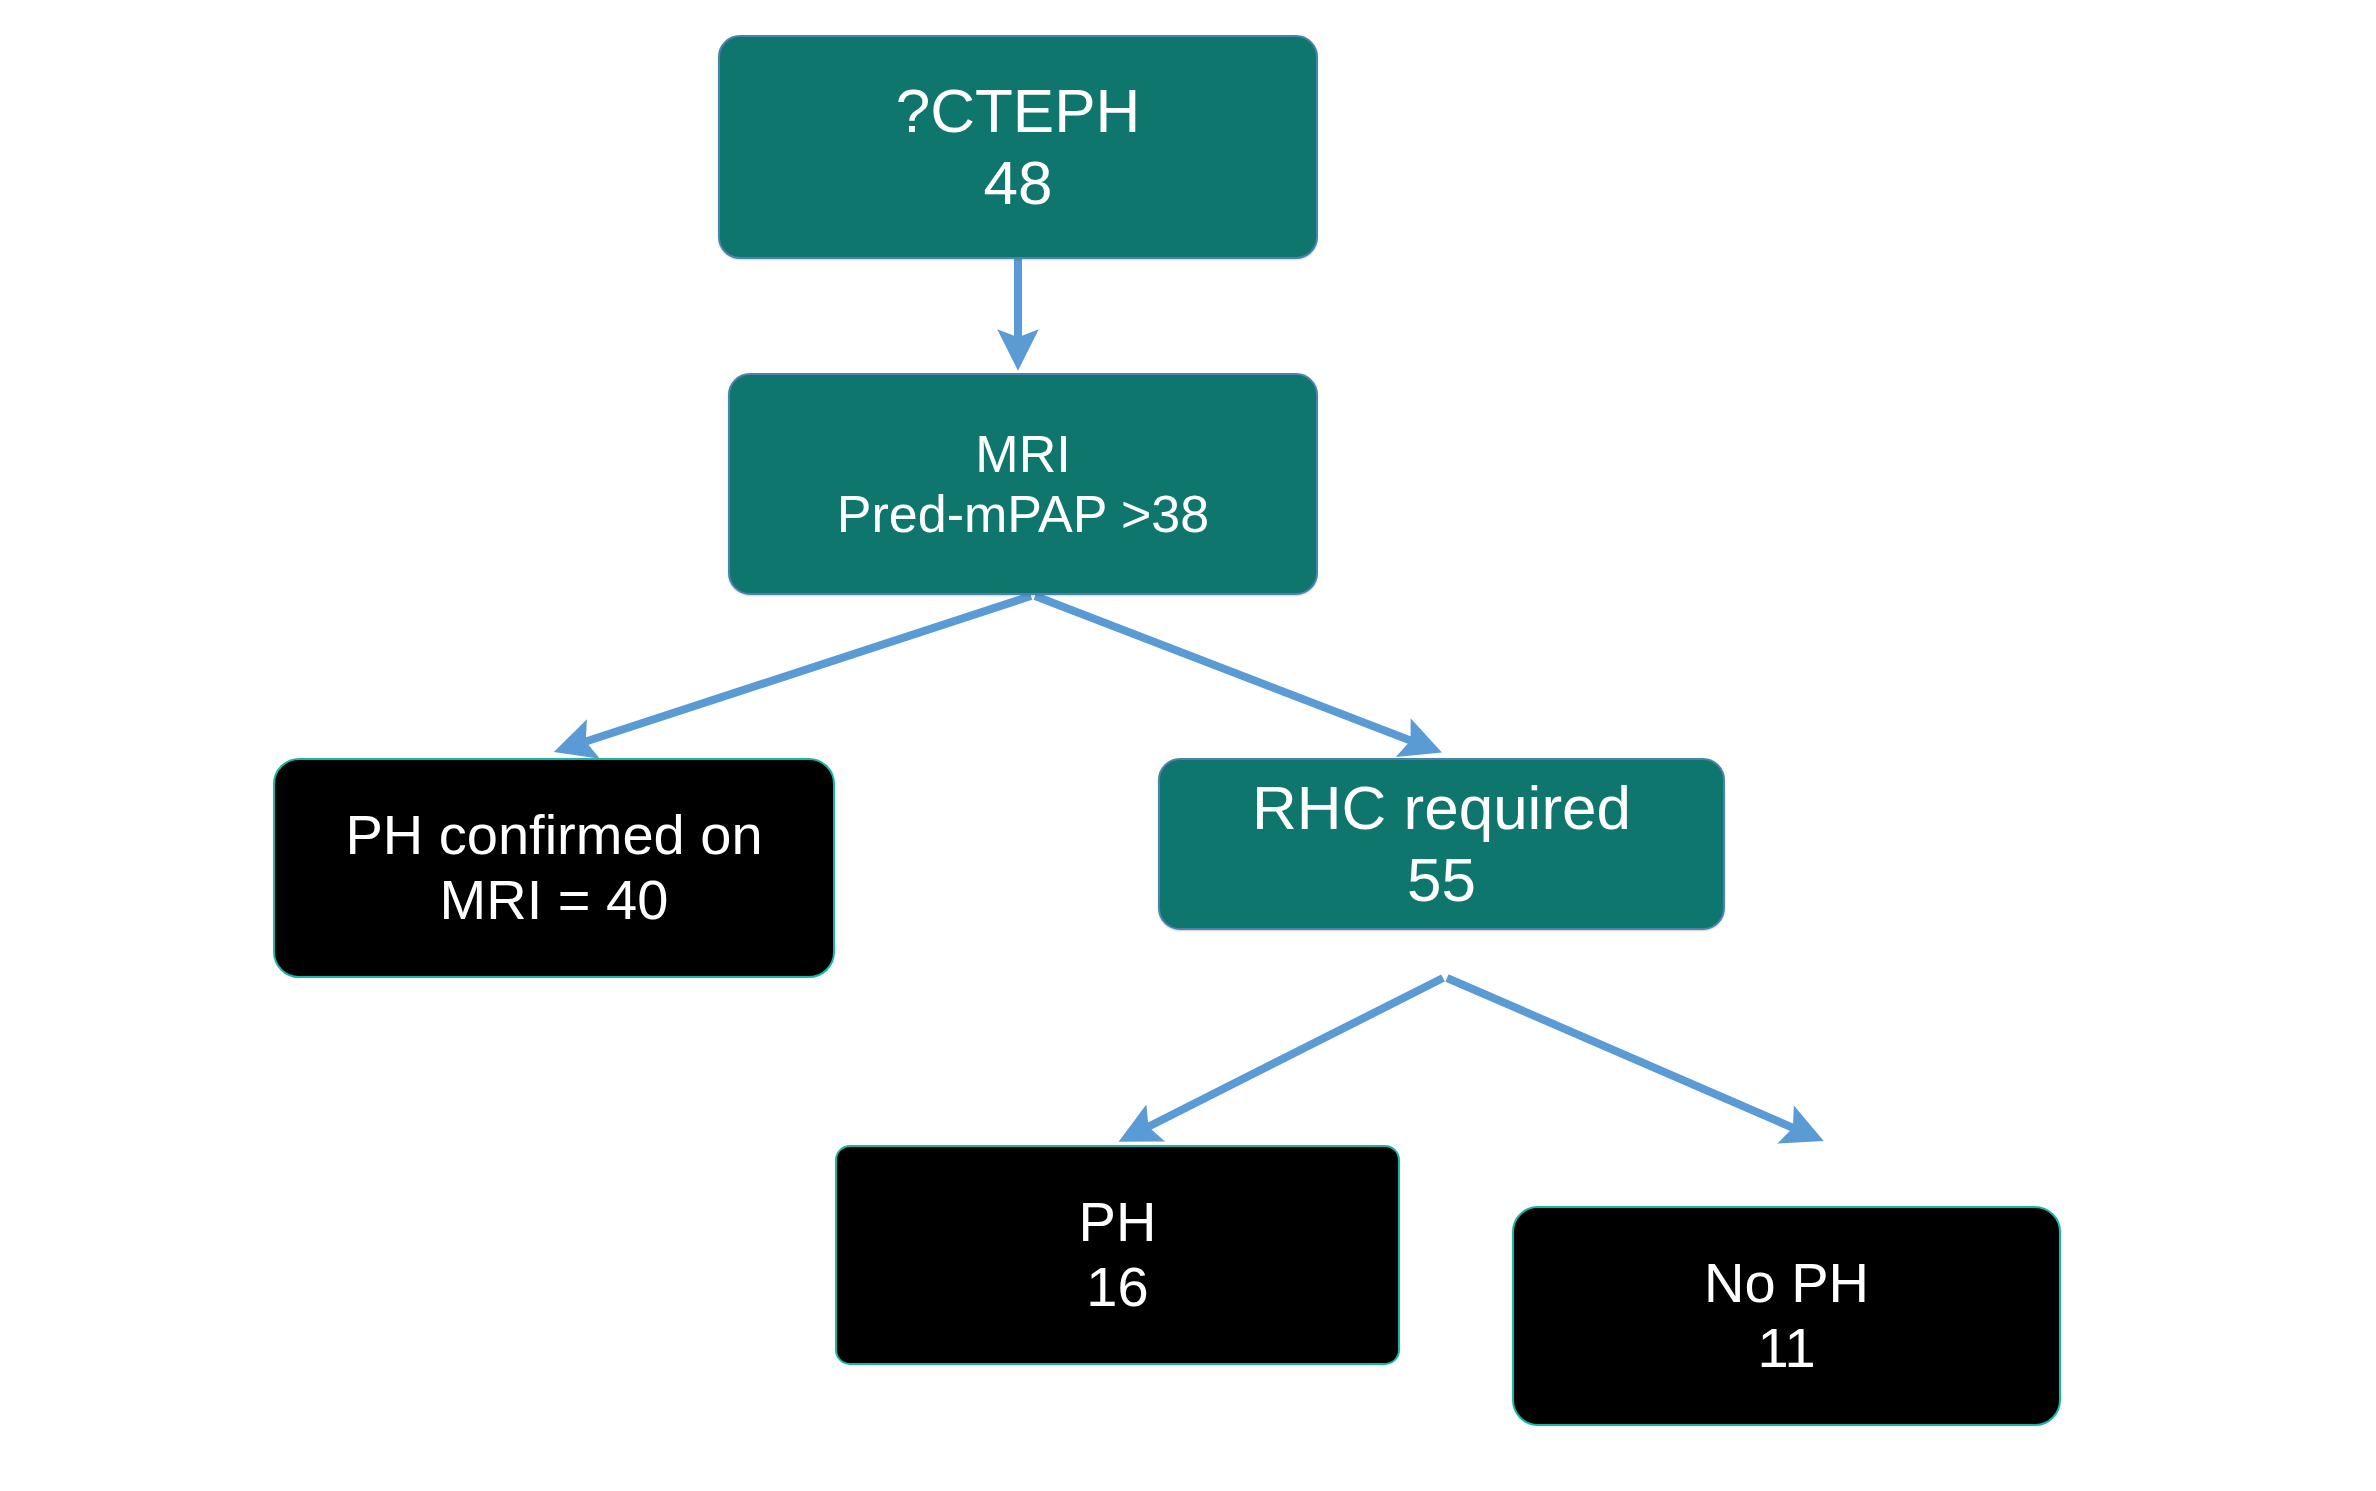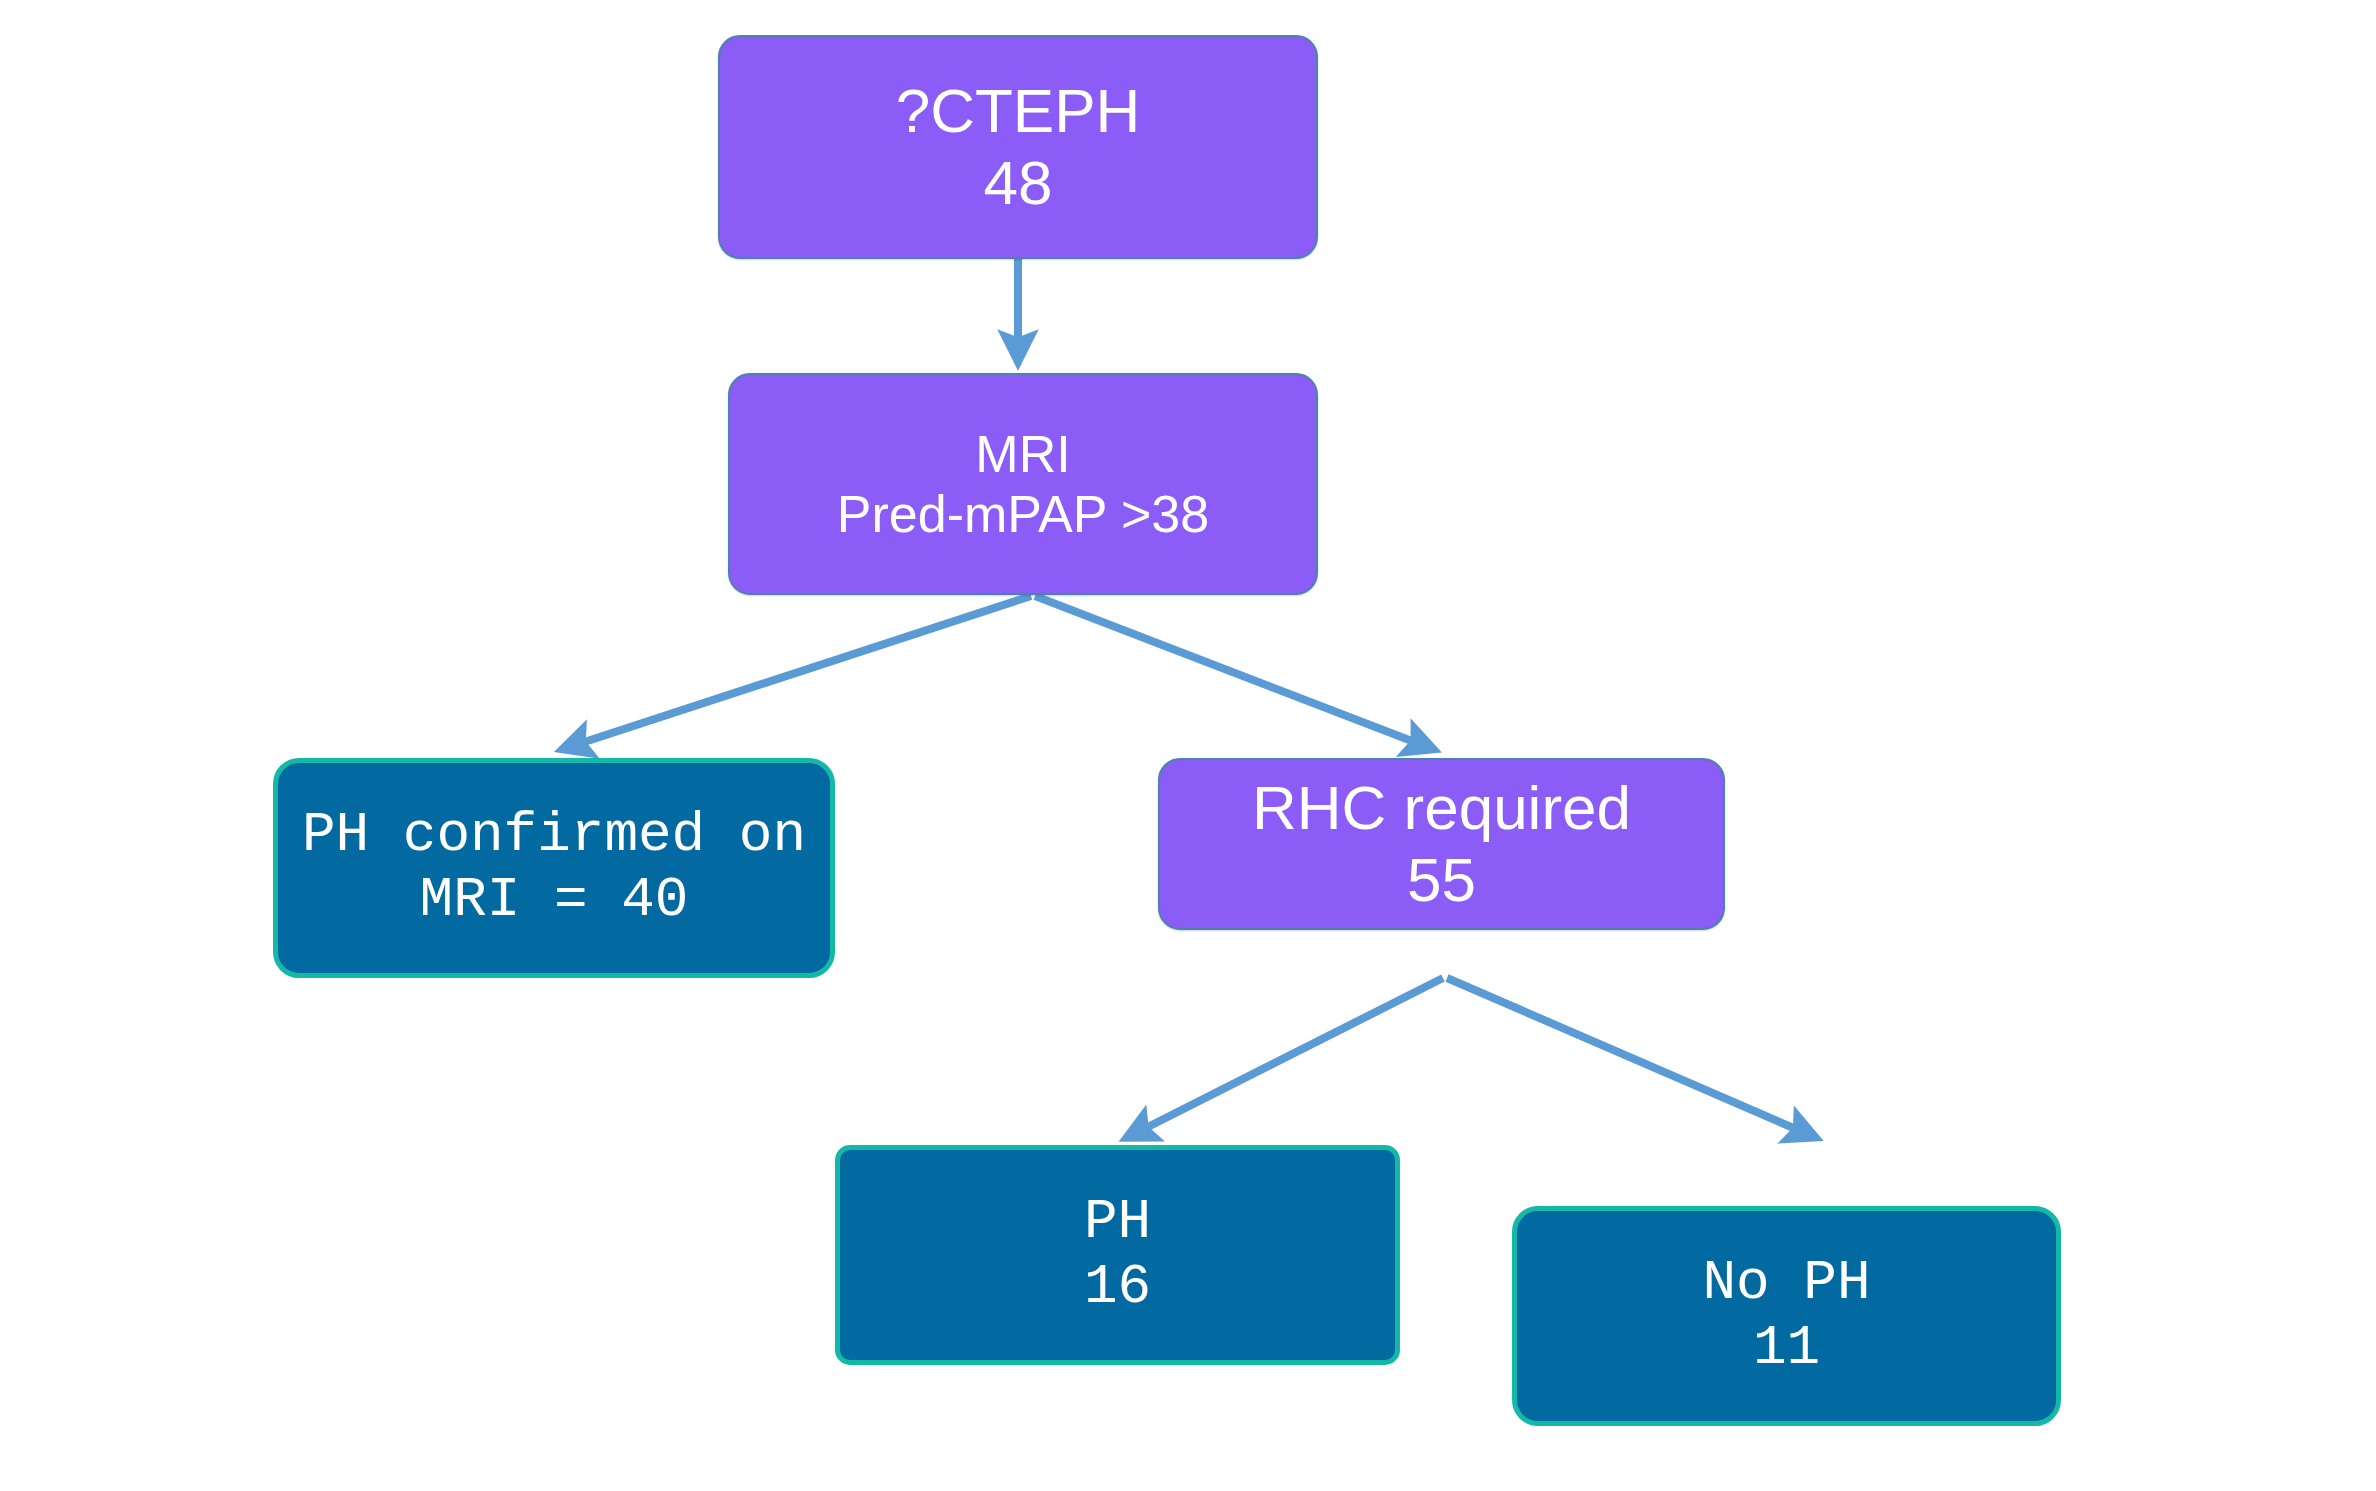--- a/index.html
+++ b/index.html
@@ -35,29 +35,28 @@
     align-items: center;
     justify-content: center;
     border-radius: 22px;
     text-align: center;
     color: #ffffff;
     line-height: 1.16;
     z-index: 2;
   }
 
   .node.blue {
-    background: #8b5cf6;
+    background: #0f766e;
     border: 2px solid #4A82B0;
     box-shadow: 0 1px 2px rgba(0,0,0,0.18);
   }
 
   .node.black {
-    background: #0369a1;
-    border: 5px solid #14b8a6;
-    font-family: Liberation Mono, monospace;
+    background: #000000;
+    border: 2px solid #14b8a6;
   }
 
   .node .line {
     display: block;
     white-space: nowrap;
     font-weight: 400;
   }
 
   
 

